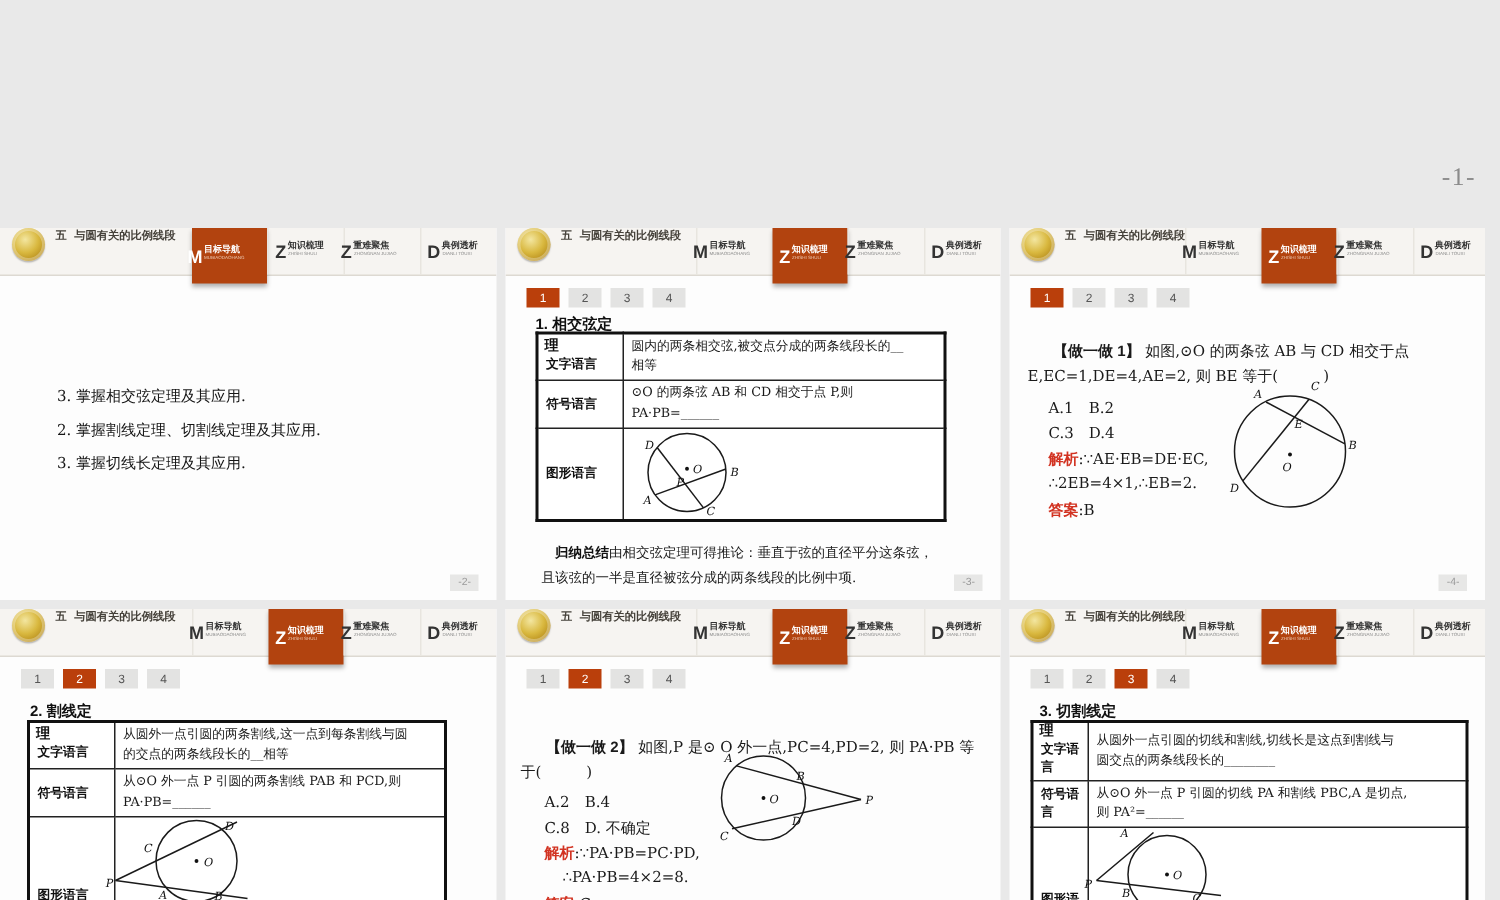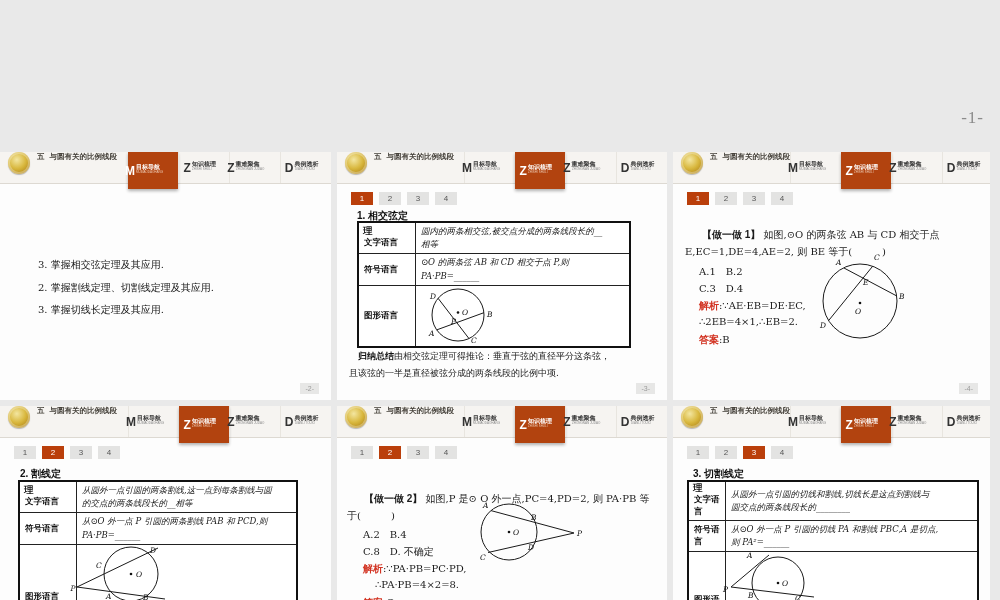--- a/index.html
+++ b/index.html
@@ -41,28 +41,28 @@
   
   .s-title{position:absolute;left:20px;font-size:10px;font-weight:bold;color:#111;}
   .badge{position:absolute;right:12px;bottom:6px;background:#e7e7e6;color:#9a9a9a;
          font-size:7px;padding:2px 5px;}
   .serif{font-family:"DejaVu Serif","Liberation Serif",serif;}
   .kb-table{position:absolute;border-collapse:collapse;background:#fff;}
   .kb-table td{border:1px solid #222;font-size:8.5px;padding:2px 5px;vertical-align:middle;}
   .kb-table{border:2px solid #111;}
   .lbl{font-weight:bold;color:#111;}
   .cell-text{font-family:"DejaVu Serif","Liberation Serif",serif;line-height:1.55;
-             white-space:pre-line;color:#1a1a1a;font-style:italic;}
+             white-space:pre-line;color:#1a1a1a;}
   .overflow-char{display:block;font-size:9.5px;font-weight:bold;line-height:1;margin:-1px 0 1px -1px;}
   .problem{position:absolute;font-size:10px;line-height:17px;text-indent:17px;color:#1a1a1a;margin:0;}
   .problem .ptext{white-space:pre-line;}
   .ptag{font-weight:bold;font-family:"Liberation Sans",sans-serif;}
   .pline{position:absolute;font-size:10px;color:#1a1a1a;white-space:pre;}
   .red{color:#d23322;font-weight:bold;font-family:"Liberation Sans",sans-serif;}
-  .summary{position:absolute;font-size:9px;line-height:1.85;text-indent:9px;margin:0;color:#1a1a1a;}
+  .summary{position:absolute;font-size:9px;line-height:1.85;text-indent:9px;margin:12px;color:#1a1a1a;}
   .summary .stext{white-space:pre-line;}
   .sum-label{font-weight:bold;font-family:"Liberation Sans",sans-serif;color:#111;}
   .objectives{position:absolute;left:38px;top:102px;font-size:10px;line-height:22.5px;color:#151515;}
   
   svg{position:absolute;overflow:visible;}
   svg .geo{fill:none;stroke:#1a1a1a;stroke-width:1;}
   svg text{font-family:"DejaVu Serif","Liberation Serif",serif;font-style:italic;
            font-size:7.5px;fill:#111;}
   svg .dot{fill:#111;stroke:none;}
 </style>

